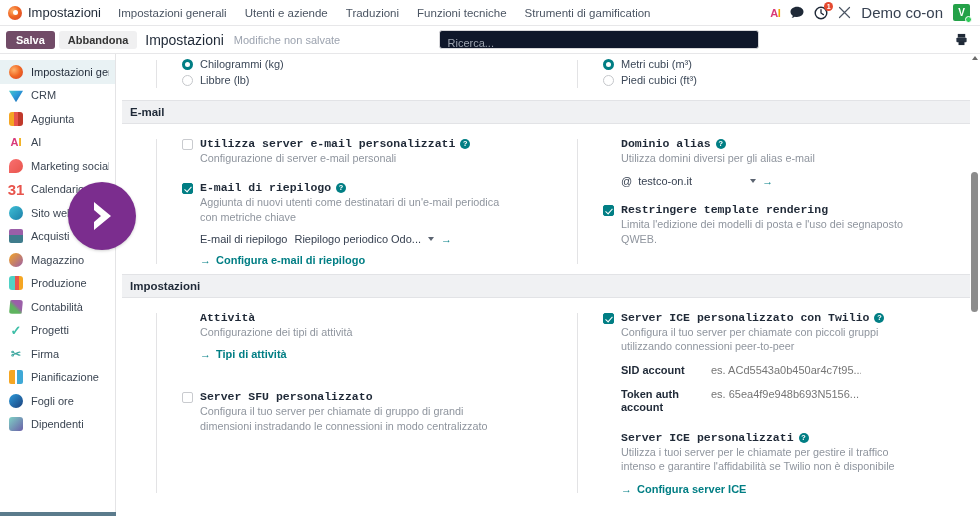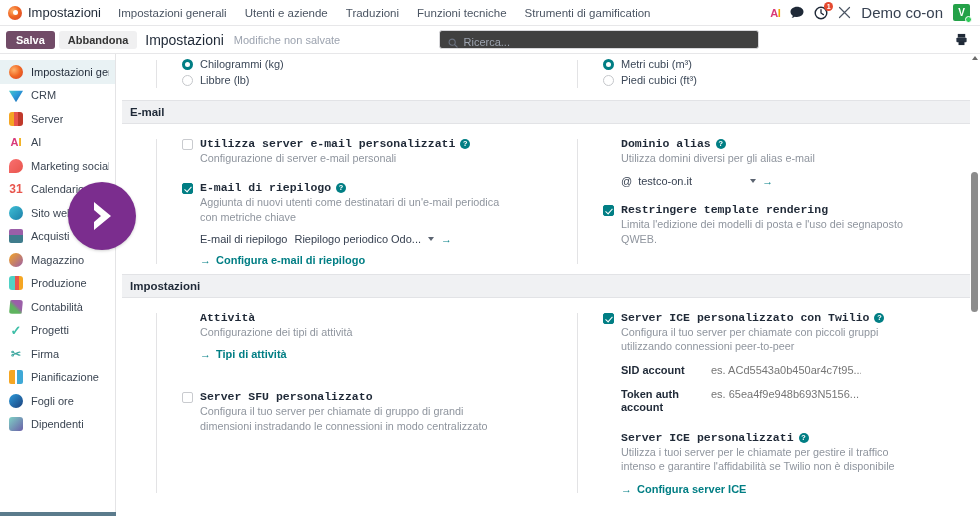--- a/index.html
+++ b/index.html
@@ -127,23 +127,24 @@
     margin-right: 8px;
   }
   .cp-title { font-size: 14px; color: #1f2937; margin-right: 10px; }
   .cp-dirty { font-size: 11px; color: #9ca3af; }
   .searchbox {
     margin: 0 auto;
     width: 320px;
     height: 19px;
     border: 1px solid #d8d8db;
     border-radius: 3px;
-    display: flex; align-items: flex-end;
+    display: flex; align-items: flex-start;
     gap: 6px; padding: 0 8px;
-    background: #404040;
+    background: #0f172a;
+    flex-direction: column;
   }
   .searchbox .ph { color: #9ca3af; font-size: 11px; }
   .cp-right { margin-left: auto; display: flex; align-items: center; gap: 8px; padding-right: 4px; }
 
   
   .body-wrap { display: flex; height: calc(516px - 54px); position: relative; }
 
   
   .sidebar {
     width: 116px;
@@ -439,35 +440,35 @@
       <span class="side-label">Impostazioni generali</span>
     </div>
 
     <div class="side-item">
       <span class="app-ic" style="background:linear-gradient(135deg,#4fd1c5 0%,#2d9cdb 50%,#1b5fa8 100%);clip-path:polygon(0 18%,100% 18%,50% 100%)"></span>
       <span class="side-label">CRM</span>
     </div>
 
     <div class="side-item">
       <span class="app-ic" style="background:linear-gradient(90deg,#f5a623 0%,#f5a623 33%,#e8544c 33%,#e8544c 66%,#c0392b 66%)"></span>
-      <span class="side-label">Server</span>
+      <span class="side-label">Aggiunta</span>
     </div>
 
     <div class="side-item">
       <span class="app-ic" style="background:transparent;color:#d9397a;font-size:11px;font-weight:700">A<span style="color:#f0a500">I</span></span>
       <span class="side-label">AI</span>
     </div>
 
     <div class="side-item">
       <span class="app-ic" style="background:linear-gradient(135deg,#f97070,#e8544c);border-radius:50% 50% 50% 0"></span>
       <span class="side-label">Marketing social</span>
     </div>
 
     <div class="side-item">
-      <span class="app-ic" style="background:transparent;color:#e8544c;font-size:12px;font-weight:700">31</span>
+      <span class="app-ic" style="background:transparent;color:#e8544c;font-size:15px;font-weight:700">31</span>
       <span class="side-label">Calendario</span>
     </div>
 
     <div class="side-item">
       <span class="app-ic" style="background:linear-gradient(135deg,#3fbfd6,#1b7fa8);border-radius:50%"></span>
       <span class="side-label">Sito web</span>
     </div>
 
     <div class="side-item">
       <span class="app-ic" style="background:linear-gradient(180deg,#9b5fa8 0%,#9b5fa8 45%,#3f7c8c 45%,#3f7c8c 100%);border-radius:2px"></span>

